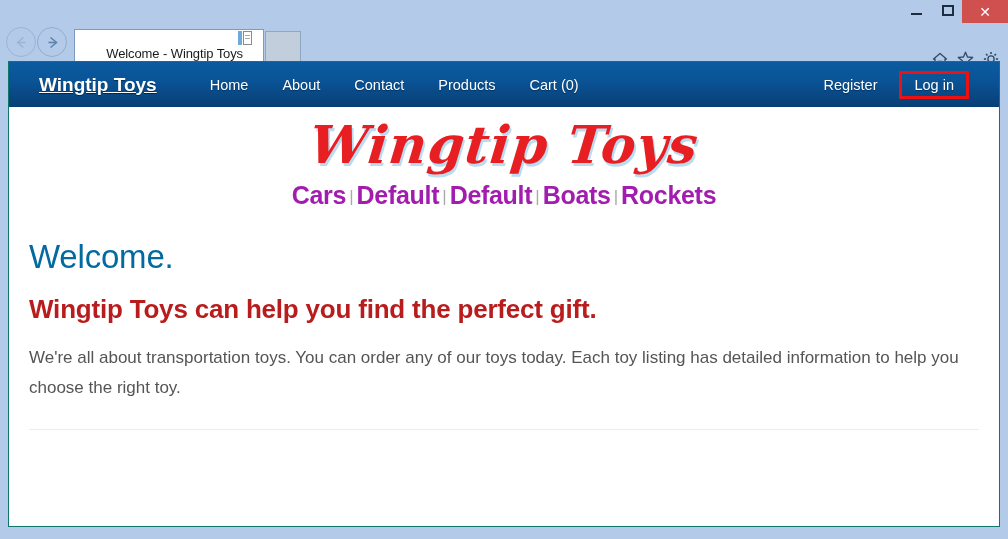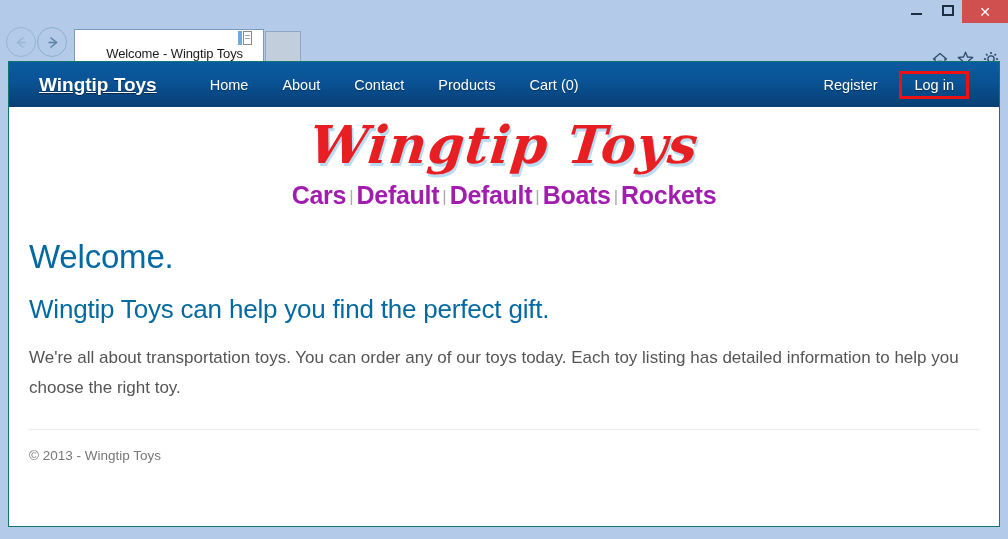--- a/index.html
+++ b/index.html
@@ -307,23 +307,23 @@
   }
 
   h1.welcome {
     color: #0369a1;
     font-size: 33px;
     font-weight: normal;
     margin: 22px 0 0 0;
     letter-spacing: -0.2px;
   }
   h2.tagline {
-    color: #0369a1;
+    color: #b91c1c;
     font-size: 26px;
-    font-weight: normal;
+    font-weight: bold;
     margin: 18px 0 0 0;
     letter-spacing: -0.2px;
   }
   p.body-copy {
     color: #555555;
     font-size: 17px;
     line-height: 1.77;
     margin: 18px 0 16px 0;
     max-width: 945px;
   }
@@ -440,16 +440,15 @@
         <span class="logo-text">Wingtip Toys</span>
       </div>
 
       <div class="categories"><a href="#">Cars</a><span class="sep">|</span><a href="#">Default</a><span class="sep">|</span><a href="#">Default</a><span class="sep">|</span><a href="#">Boats</a><span class="sep">|</span><a href="#">Rockets</a></div>
 
       <h1 class="welcome">Welcome.</h1>
       <h2 class="tagline">Wingtip Toys can help you find the perfect gift.</h2>
       <p class="body-copy">We're all about transportation toys. You can order any of our toys today. Each toy listing has detailed information to help you choose the right toy.</p>
 
       <hr class="footer-rule">
-      <div class="footer-text">© 2013 - Wingtip Toys</div>
     </div>
   </div>
 </div>
 
 </body></html>

